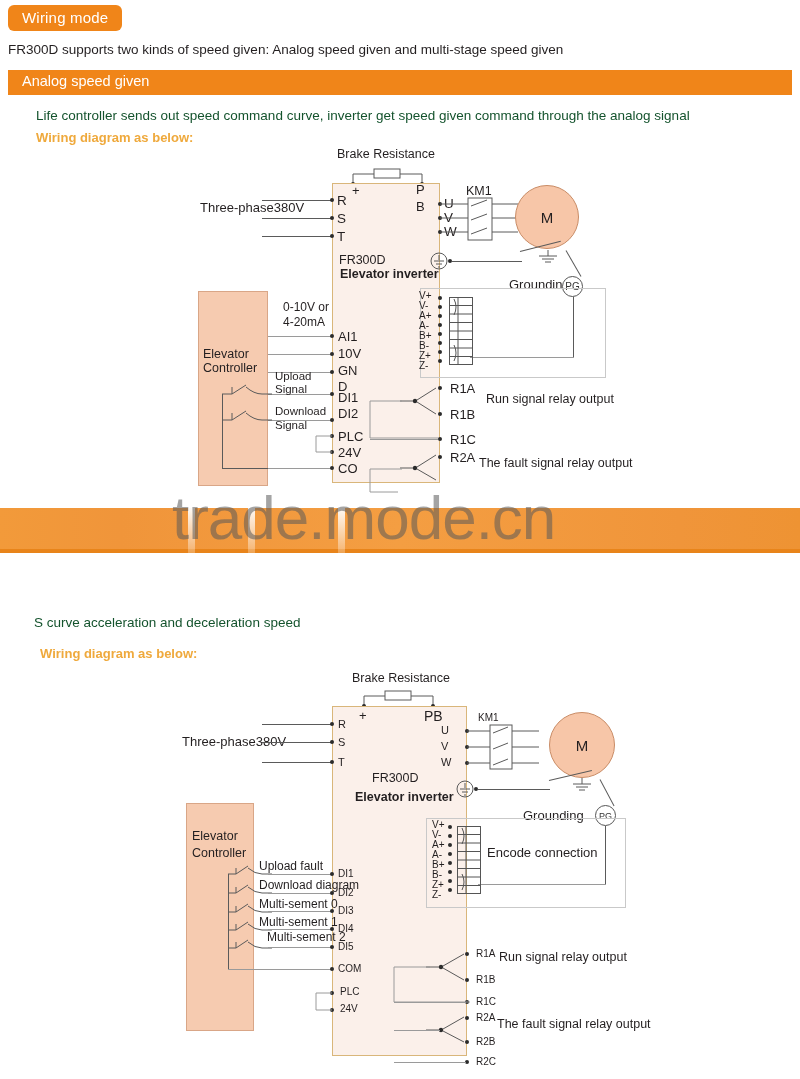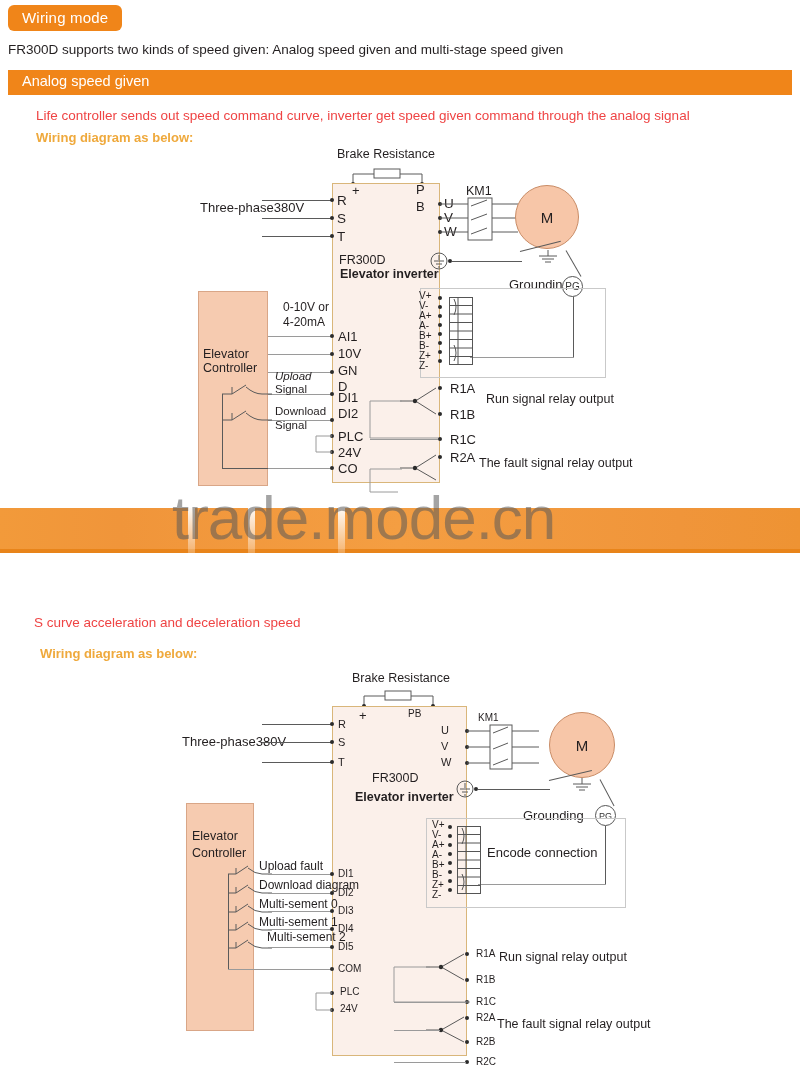--- a/index.html
+++ b/index.html
@@ -25,21 +25,21 @@
     position: absolute; left: 8px; top: 42px;
     font-size: 13.5px; color: #231f20; white-space: nowrap;
   }
   .bar {
     position: absolute; left: 8px; top: 70px;
     width: 784px; height: 25px;
     background: #F08519; color: #ffffff;
     font-size: 14.5px; padding: 3px 0 0 14px;
   }
   .body-text {
-    position: absolute; font-size: 13.5px; color: #ef4444; white-space: nowrap;
+    position: absolute; font-size: 13.5px; color: #14532d; white-space: nowrap;
   }
   .accent {
     position: absolute; font-size: 13px; color: #EFA93C;
     font-weight: bold; white-space: nowrap;
   }
 
   
   .wm-band {
     position: absolute; left: 0; top: 508px; width: 800px; height: 45px;
     background: linear-gradient(90deg,#F29A3A 0%, #F0953A 15%, #F49E42 50%, #F0953A 85%, #EE9333 100%);
@@ -246,21 +246,21 @@
     <div class="tlabel" style="left:338px; top:390px; font-size:13px;">DI1</div>
     <div class="tlabel" style="left:338px; top:406px; font-size:13px;">DI2</div>
     <div class="tlabel" style="left:338px; top:429px; font-size:13px;">PLC</div>
     <div class="tlabel" style="left:338px; top:445px; font-size:13px;">24V</div>
     <div class="tlabel" style="left:338px; top:461px; font-size:13px;">CO</div>
 
     <svg style="position:absolute; left:312px; top:430px;" width="22" height="26">
       <polyline points="20,6 4,6 4,22 20,22" fill="none" stroke="#9a9a9a" stroke-width="1"></polyline>
     </svg>
 
-    <div class="tlabel" style="left:275px; top:370px; font-size:11.5px;font-style:italic;">Upload</div>
+    <div class="tlabel" style="left:275px; top:370px; font-size:11.5px;">Upload</div>
     <div class="tlabel" style="left:275px; top:383px; font-size:11.5px;">Signal</div>
     <div class="tlabel" style="left:275px; top:405px; font-size:11.5px;">Download</div>
     <div class="tlabel" style="left:275px; top:419px; font-size:11.5px;">Signal</div>
 
     <svg style="position:absolute; left:222px; top:382px;" width="50" height="16">
       <line x1="0" y1="12" x2="10" y2="12" stroke="#5a5a5a" stroke-width="1"></line>
       <line x1="10" y1="12" x2="24" y2="3" stroke="#5a5a5a" stroke-width="1"></line>
       <line x1="10" y1="12" x2="10" y2="5" stroke="#5a5a5a" stroke-width="1"></line>
       <path d="M24 5 Q32 12 40 12" fill="none" stroke="#5a5a5a" stroke-width="1"></path>
       <line x1="40" y1="12" x2="50" y2="12" stroke="#5a5a5a" stroke-width="1"></line>
@@ -322,21 +322,21 @@
     <svg style="position:absolute; left:363px; top:688px;" width="80" height="20">
       <polyline points="1,18 1,8 22,8" fill="none" stroke="#5a5a5a" stroke-width="1"></polyline>
       <rect x="22" y="3" width="26" height="9" fill="none" stroke="#5a5a5a" stroke-width="1"></rect>
       <polyline points="48,8 70,8 70,18" fill="none" stroke="#5a5a5a" stroke-width="1"></polyline>
     </svg>
     <div class="dot" style="left:362px; top:704px;"></div>
     <div class="dot" style="left:431px; top:704px;"></div>
 
     <div class="inv-box" style="left:332px; top:706px; width:135px; height:350px;"></div>
     <div class="tlabel" style="left:359px; top:708px; font-size:13px;">+</div>
-    <div class="tlabel" style="left:408px; top:708px; font-size:10px;">PB</div>
+    <div class="tlabel" style="left:424px; top:708px; font-size:14px;">PB</div>
 
     <div class="tlabel" style="left:372px; top:771px; font-size:12.5px;">FR300D</div>
     <div class="tlabel" style="left:355px; top:790px; font-size:12.5px; font-weight:bold;">Elevator inverter</div>
 
     <div class="tlabel" style="left:182px; top:734px; font-size:13px;">Three-phase380V</div>
     <div class="wire h" style="left:262px; top:724px; width:70px;"></div>
     <div class="wire h" style="left:262px; top:742px; width:70px;"></div>
     <div class="wire h" style="left:262px; top:762px; width:70px;"></div>
     <div class="dot" style="left:330px; top:722px;"></div>
     <div class="dot" style="left:330px; top:740px;"></div>

